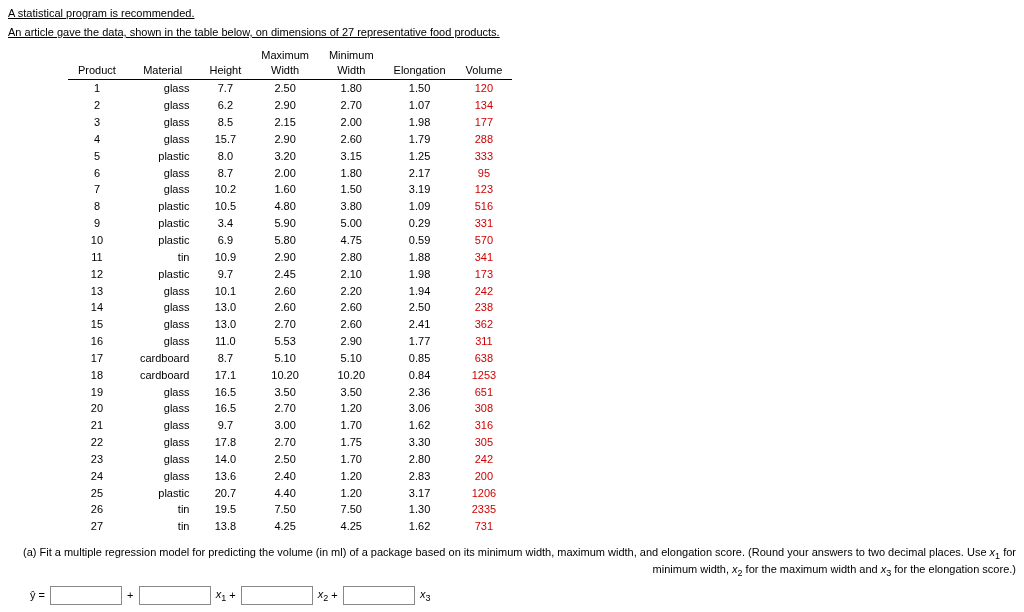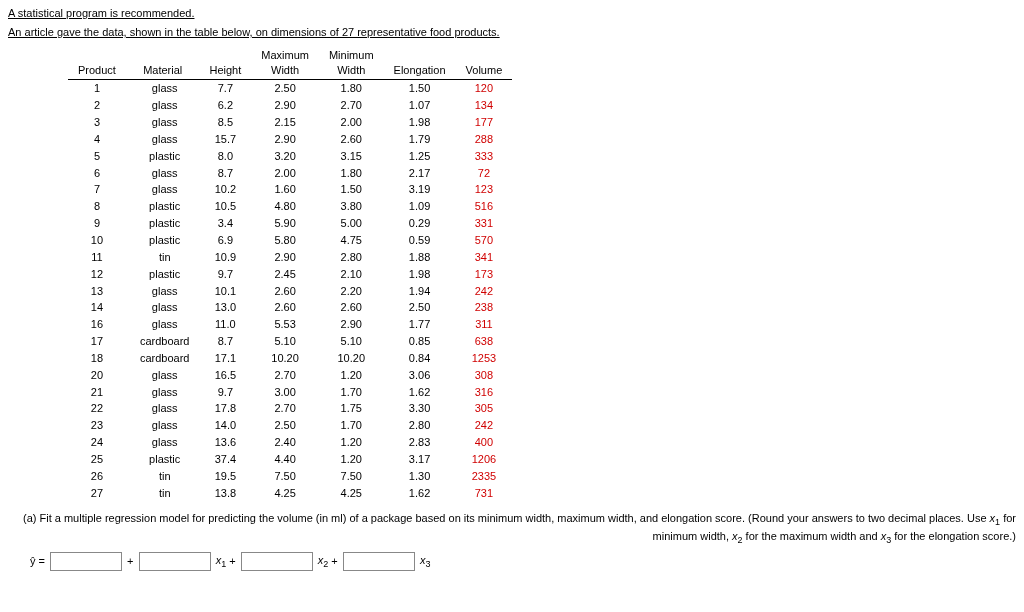--- a/index.html
+++ b/index.html
@@ -20,21 +20,21 @@
     padding: 2px 10px;
     border-bottom: 1px solid #000;
     vertical-align: bottom;
   }
   table.data th.twoline { white-space: pre-line; }
   table.data td {
     text-align: center;
     padding: 1px 10px;
     font-size: 11px;
   }
-  table.data td.mat { text-align: center; padding-left: 14px; margin-top: 48px; }
+  table.data td.mat { text-align: right; padding-left: 14px; margin-top: 48px; }
   table.data td.vol { color: #d00000; }
   .q { margin: 8px 0 4px 0; text-align: right; }
   .q .label { display: inline-block; min-width: 20px; }
   .eq { margin: 6px 0 4px 22px; }
   .eq .box {
     display: inline-block;
     border: 1px solid #888;
     min-width: 70px;
     height: 17px;
     vertical-align: middle;
@@ -111,21 +111,21 @@
         <td>1.25</td>
         <td class="vol">333</td>
       </tr>
       <tr>
         <td>6</td>
         <td class="mat">glass</td>
         <td>8.7</td>
         <td>2.00</td>
         <td>1.80</td>
         <td>2.17</td>
-        <td class="vol">72</td>
+        <td class="vol">95</td>
       </tr>
       <tr>
         <td>7</td>
         <td class="mat">glass</td>
         <td>10.2</td>
         <td>1.60</td>
         <td>1.50</td>
         <td>3.19</td>
         <td class="vol">123</td>
       </tr>
@@ -186,20 +186,29 @@
       <tr>
         <td>14</td>
         <td class="mat">glass</td>
         <td>13.0</td>
         <td>2.60</td>
         <td>2.60</td>
         <td>2.50</td>
         <td class="vol">238</td>
       </tr>
       <tr>
+        <td>15</td>
+        <td class="mat">glass</td>
+        <td>13.0</td>
+        <td>2.70</td>
+        <td>2.60</td>
+        <td>2.41</td>
+        <td class="vol">362</td>
+      </tr>
+      <tr>
         <td>16</td>
         <td class="mat">glass</td>
         <td>11.0</td>
         <td>5.53</td>
         <td>2.90</td>
         <td>1.77</td>
         <td class="vol">311</td>
       </tr>
       <tr>
         <td>17</td>
@@ -213,20 +222,29 @@
       <tr>
         <td>18</td>
         <td class="mat">cardboard</td>
         <td>17.1</td>
         <td>10.20</td>
         <td>10.20</td>
         <td>0.84</td>
         <td class="vol">1253</td>
       </tr>
       <tr>
+        <td>19</td>
+        <td class="mat">glass</td>
+        <td>16.5</td>
+        <td>3.50</td>
+        <td>3.50</td>
+        <td>2.36</td>
+        <td class="vol">651</td>
+      </tr>
+      <tr>
         <td>20</td>
         <td class="mat">glass</td>
         <td>16.5</td>
         <td>2.70</td>
         <td>1.20</td>
         <td>3.06</td>
         <td class="vol">308</td>
       </tr>
       <tr>
         <td>21</td>
@@ -255,26 +273,26 @@
         <td>2.80</td>
         <td class="vol">242</td>
       </tr>
       <tr>
         <td>24</td>
         <td class="mat">glass</td>
         <td>13.6</td>
         <td>2.40</td>
         <td>1.20</td>
         <td>2.83</td>
-        <td class="vol">400</td>
+        <td class="vol">200</td>
       </tr>
       <tr>
         <td>25</td>
         <td class="mat">plastic</td>
-        <td>37.4</td>
+        <td>20.7</td>
         <td>4.40</td>
         <td>1.20</td>
         <td>3.17</td>
         <td class="vol">1206</td>
       </tr>
       <tr>
         <td>26</td>
         <td class="mat">tin</td>
         <td>19.5</td>
         <td>7.50</td>

